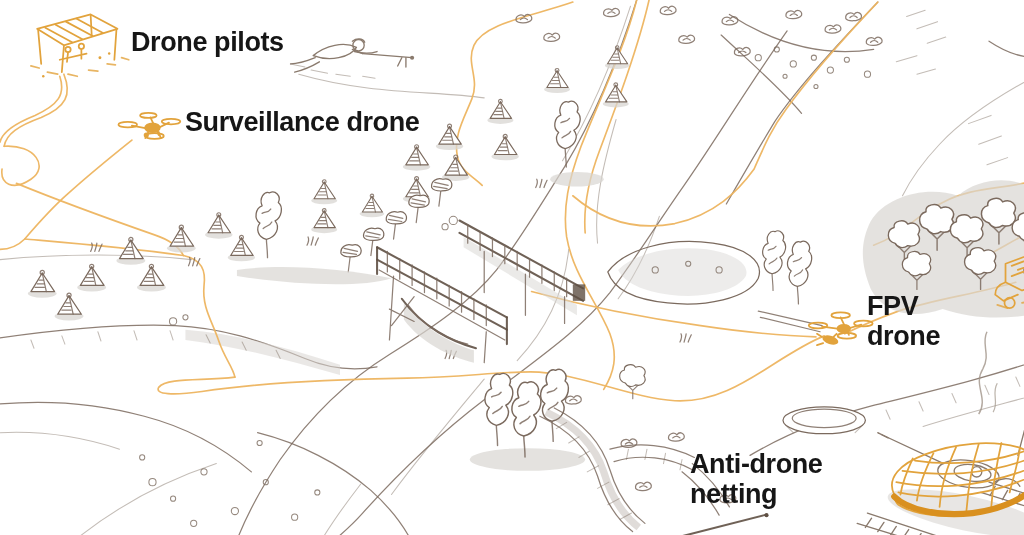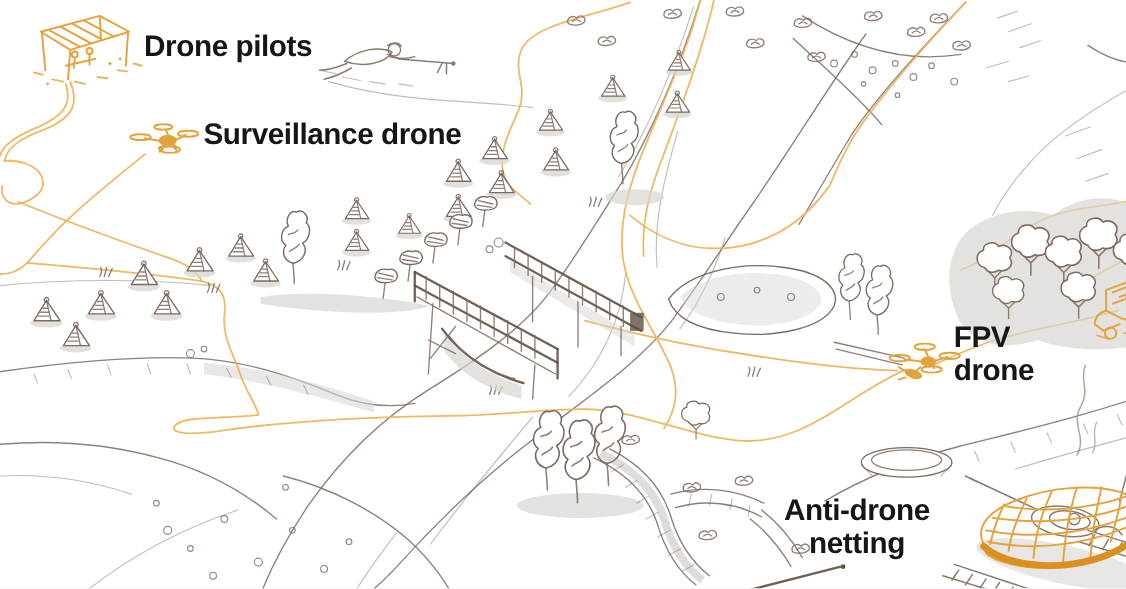--- a/index.html
+++ b/index.html
@@ -29,21 +29,21 @@
   .st{fill:none;stroke:var(--sketch-brown);stroke-width:1;opacity:.8}
   .gry{stroke:#8A7A6D;fill:none;stroke-width:1.3;stroke-linecap:round;stroke-linejoin:round}
   .wire{stroke:var(--accent-light);fill:none;stroke-width:1.6;stroke-linecap:round;opacity:.95}
   .orn{stroke:var(--accent-orange);fill:none;stroke-width:1.7;stroke-linecap:round;stroke-linejoin:round}
   .ornf{fill:var(--accent-orange);stroke:none}
   
   .lbl{
     position:absolute;font-weight:700;font-size:27px;line-height:30px;
     letter-spacing:-0.4px;color:var(--label-ink);white-space:pre-line;
   }
-  .lbl.right{text-align:center;}
+  .lbl.right{text-align:left;}
 </style>
 </head>
 <body>
 
 <div class="stage">
 <svg class="scene" viewBox="0 0 1024 535">
   <defs>
     <g id="pyr">
       <ellipse cx="13" cy="23" rx="14" ry="4" class="sh" opacity=".75"></ellipse>
       <path d="M2,21 L13,3 L25,21 Z" class="skf"></path>

